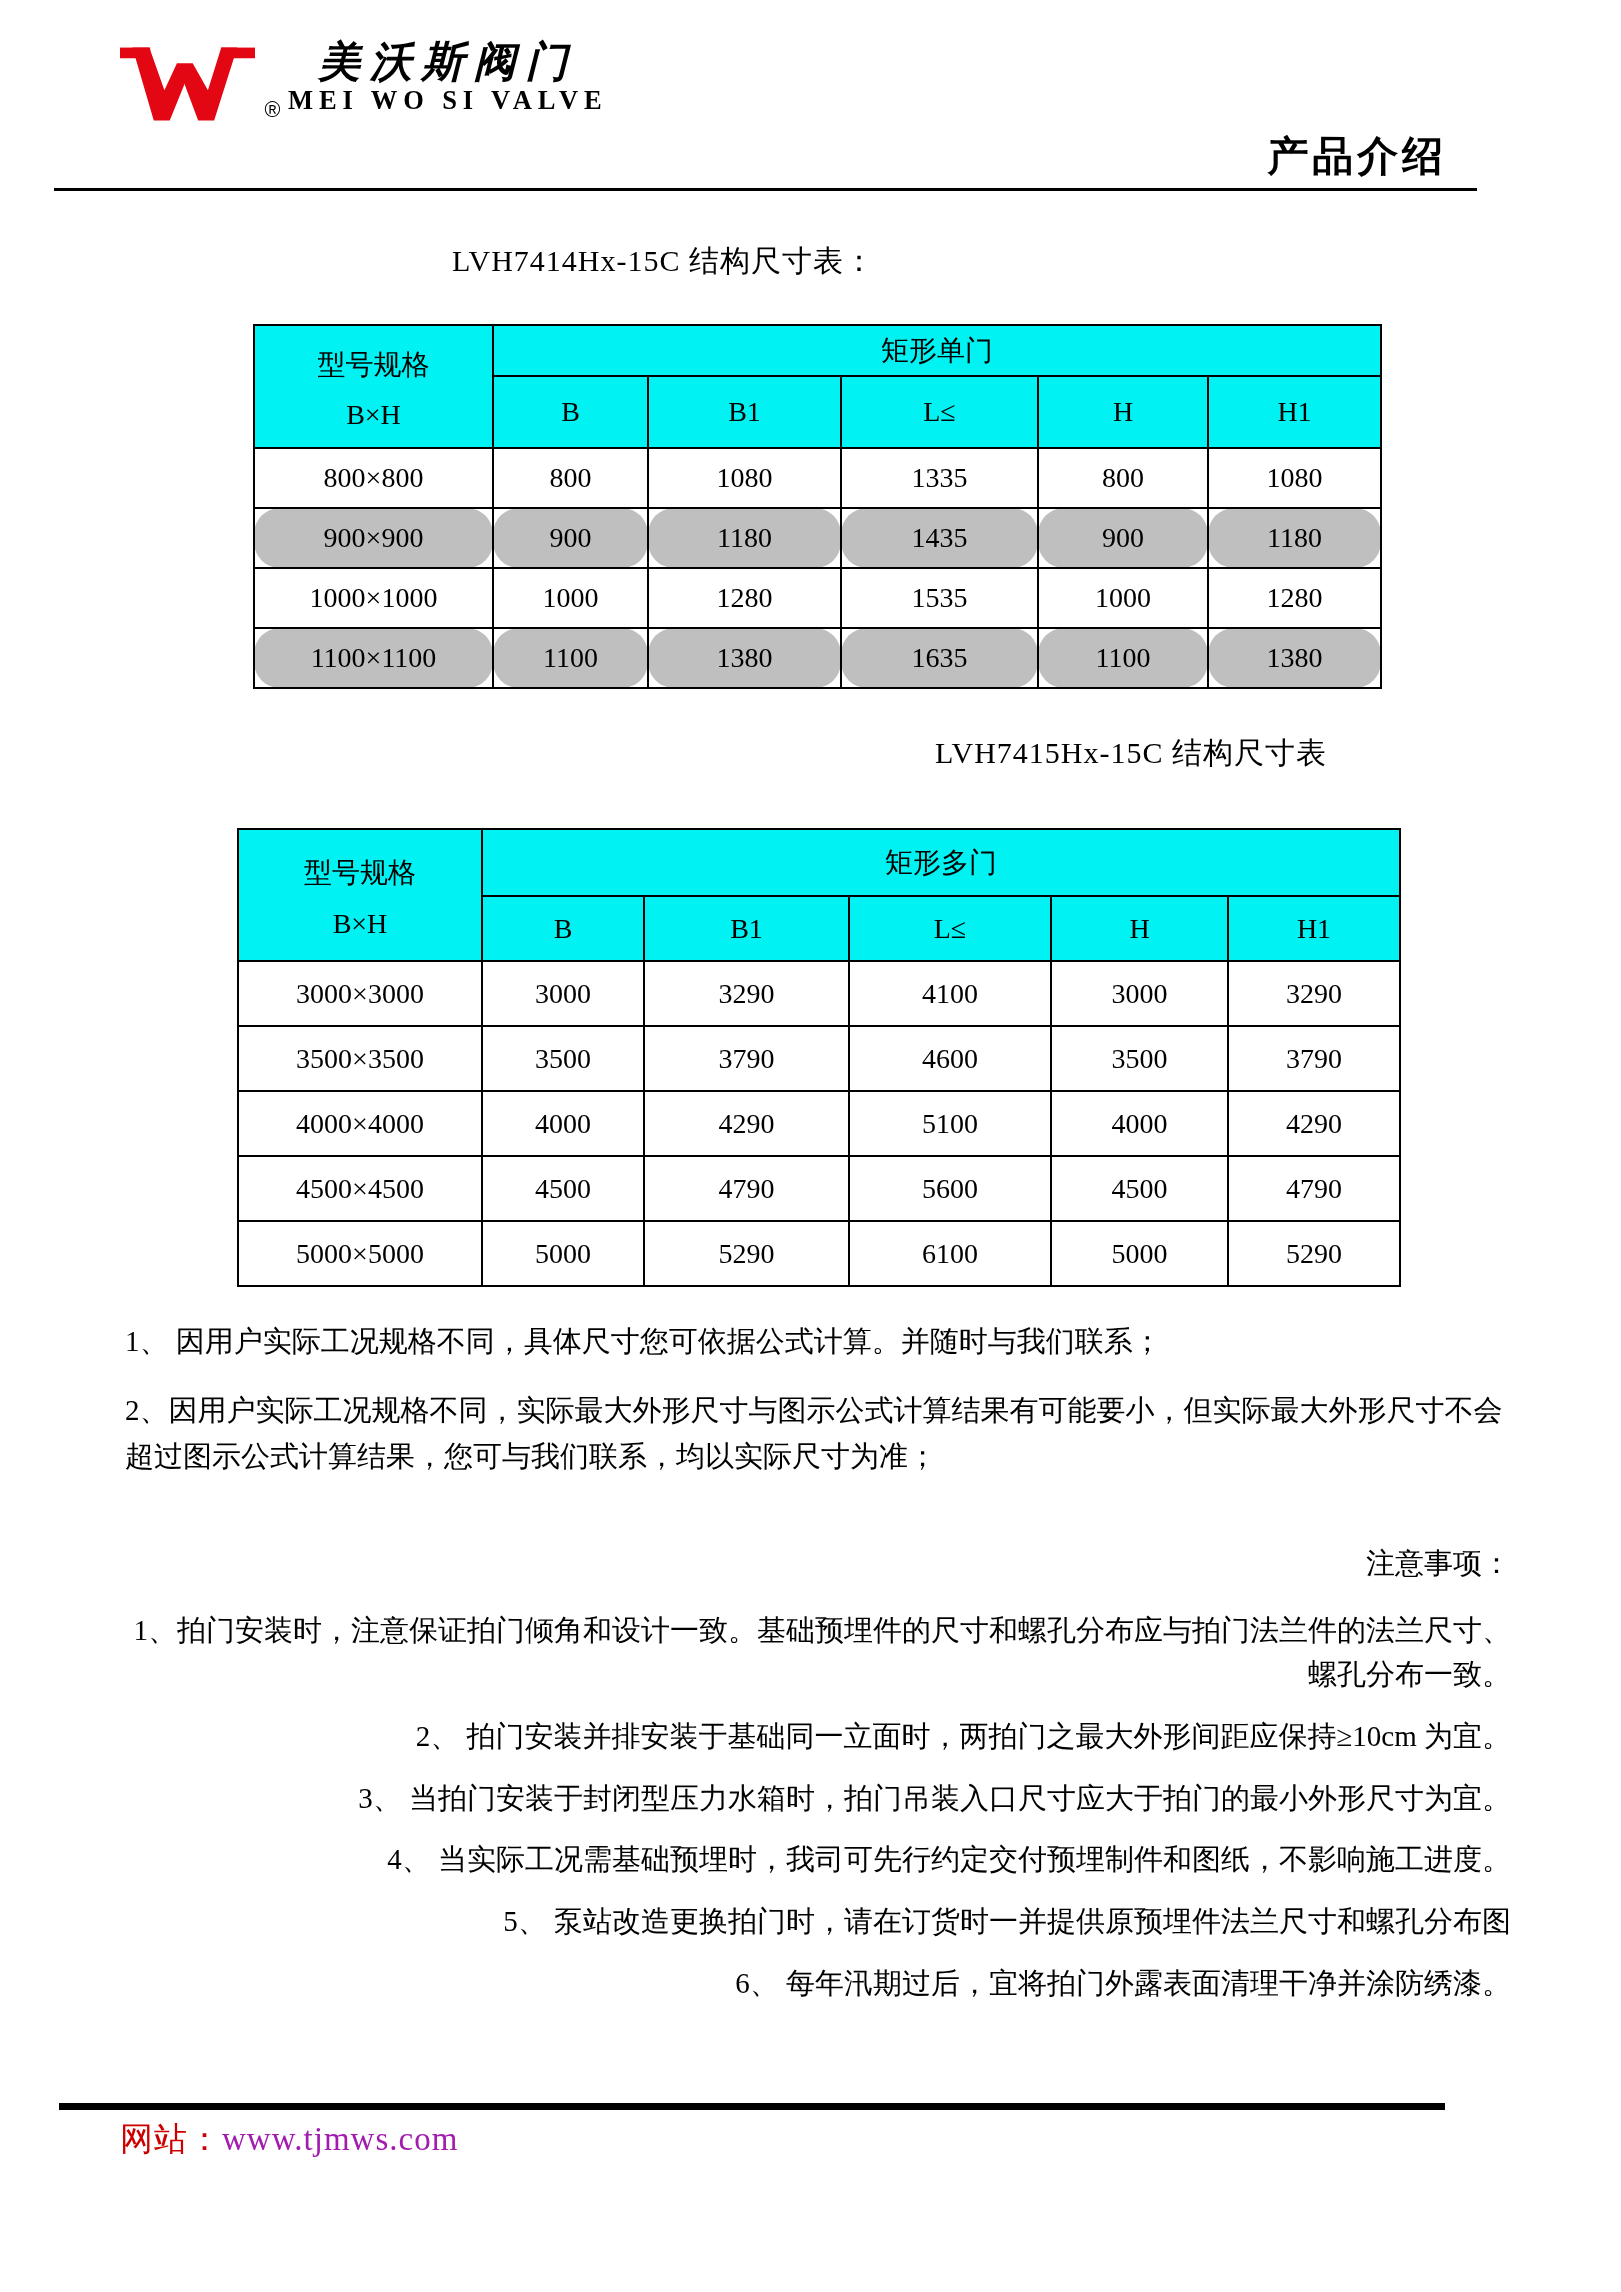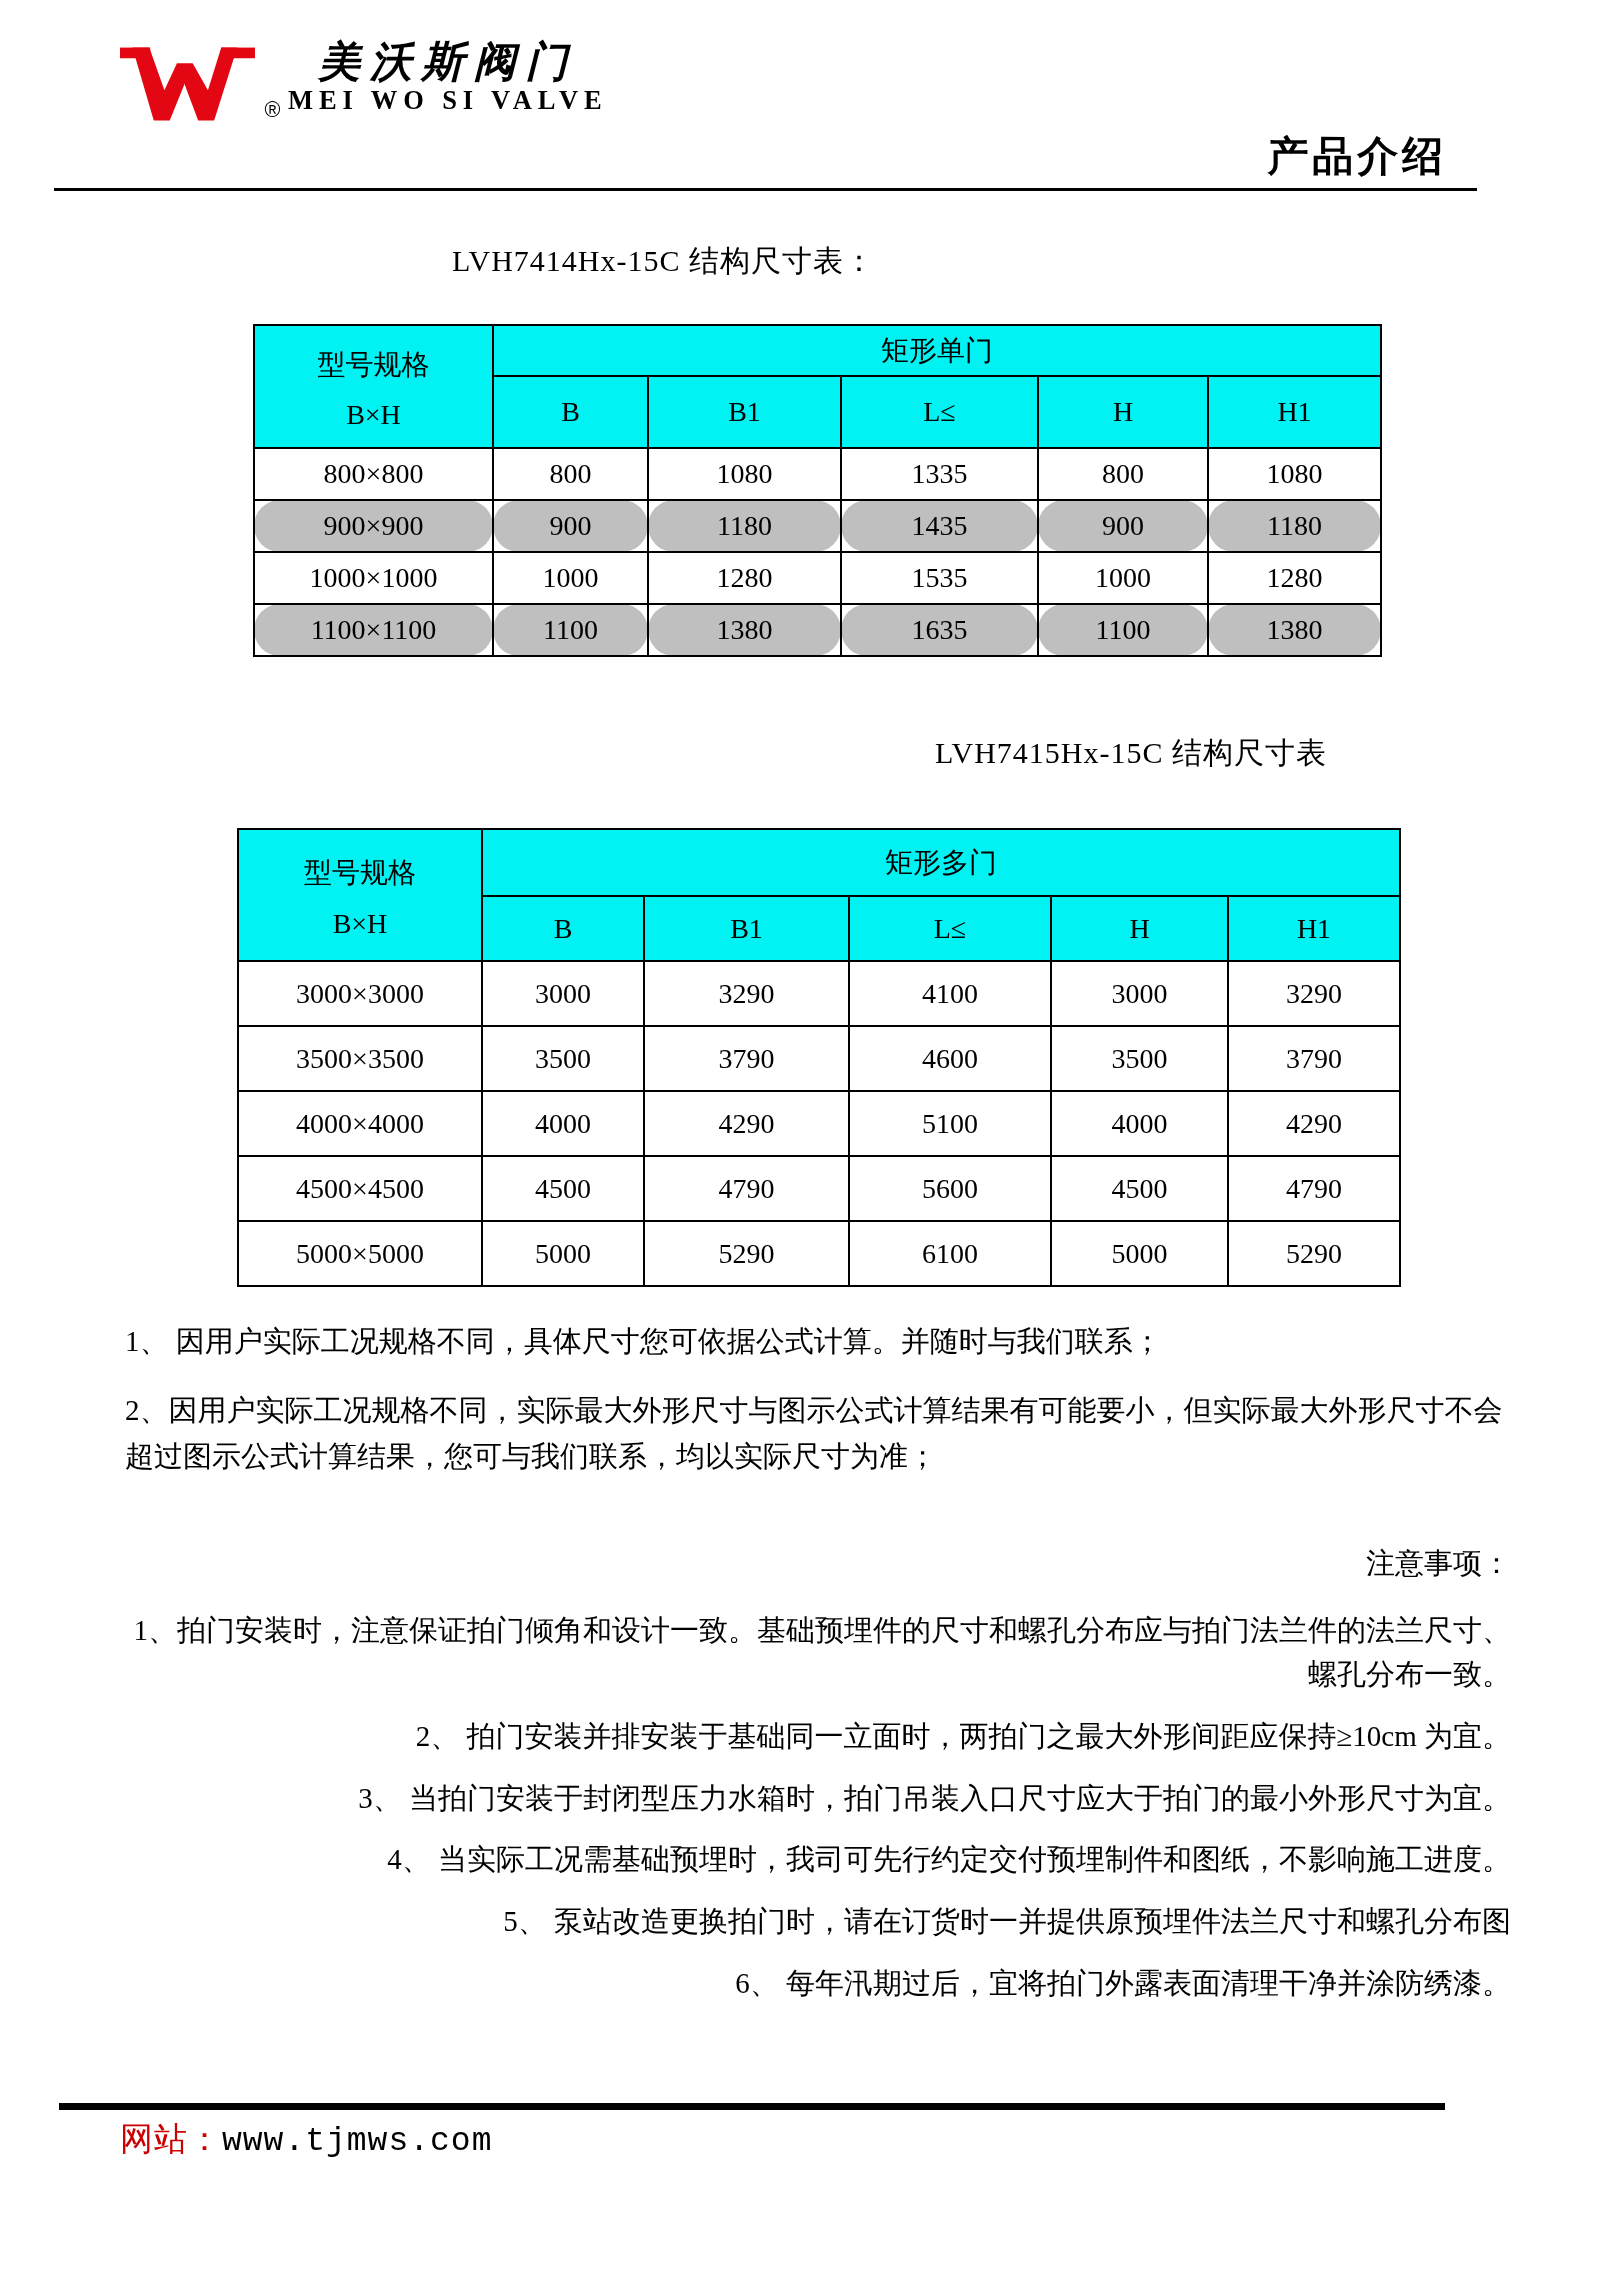--- a/index.html
+++ b/index.html
@@ -30,36 +30,36 @@
   .tbl-title.t2{top:733px;text-align:right;}
 
   
   table.spec{border-collapse:collapse;table-layout:fixed;position:absolute;
              font-size:28px;text-align:center;}
   table.spec td,table.spec th{border:2px solid #000;font-weight:normal;padding:0;}
   table.spec .hdr{background:#00f2f2;}
   table.spec tr.shaded td{background:#bfbfbf;border-radius:26px;}
   table.t1{left:253px;top:324px;width:1126px;}
   table.t2{left:237px;top:828px;width:1161px;}
-  table.t1 tr.hrow1{height:51px;} table.t1 tr.hrow2{height:72px;} table.t1 tr.body{height:52px;}
+  table.t1 tr.hrow1{height:51px;} table.t1 tr.hrow2{height:72px;} table.t1 tr.body{height:60px;}
   table.t2 tr.hrow1{height:67px;} table.t2 tr.hrow2{height:65px;} table.t2 tr.body{height:65px;}
   .corner-l1{display:block;margin-top:3.9px;}
   .corner-l2{display:block;margin-top:15.7px;}
 
   
   .notes{position:absolute;left:125px;top:1319px;width:1386px;font-size:29px;line-height:1.58;}
   .notes p{margin:0 0 23.5px 0;}
   .cautions{position:absolute;left:125px;top:1541px;width:1386px;font-size:29px;line-height:1.55;text-align:right;}
   .cautions .heading{margin:0 0 21.6px 0;}
   .cautions p{margin:0 0 16.7px 0;}
 
   
   .footer-rule{position:absolute;left:59px;top:2103px;width:1386px;height:6.9px;background:#000;}
   .footer-site{position:absolute;left:120px;top:2117px;font-size:33px;color:#cc0000;letter-spacing:1px;}
-  .footer-site a{color:#000000;text-decoration:none;font-family:Liberation Mono, monospace;}
+  .footer-site a{color:#a21caf;text-decoration:none;}
 </style>
 </head>
 <body>
 
 <div class="page">
 
   <div class="logo-row">
     <div class="logo-mark">
       <svg width="135" height="90" viewBox="0 0 152 82" aria-hidden="true">
         <g fill="#e30613">

